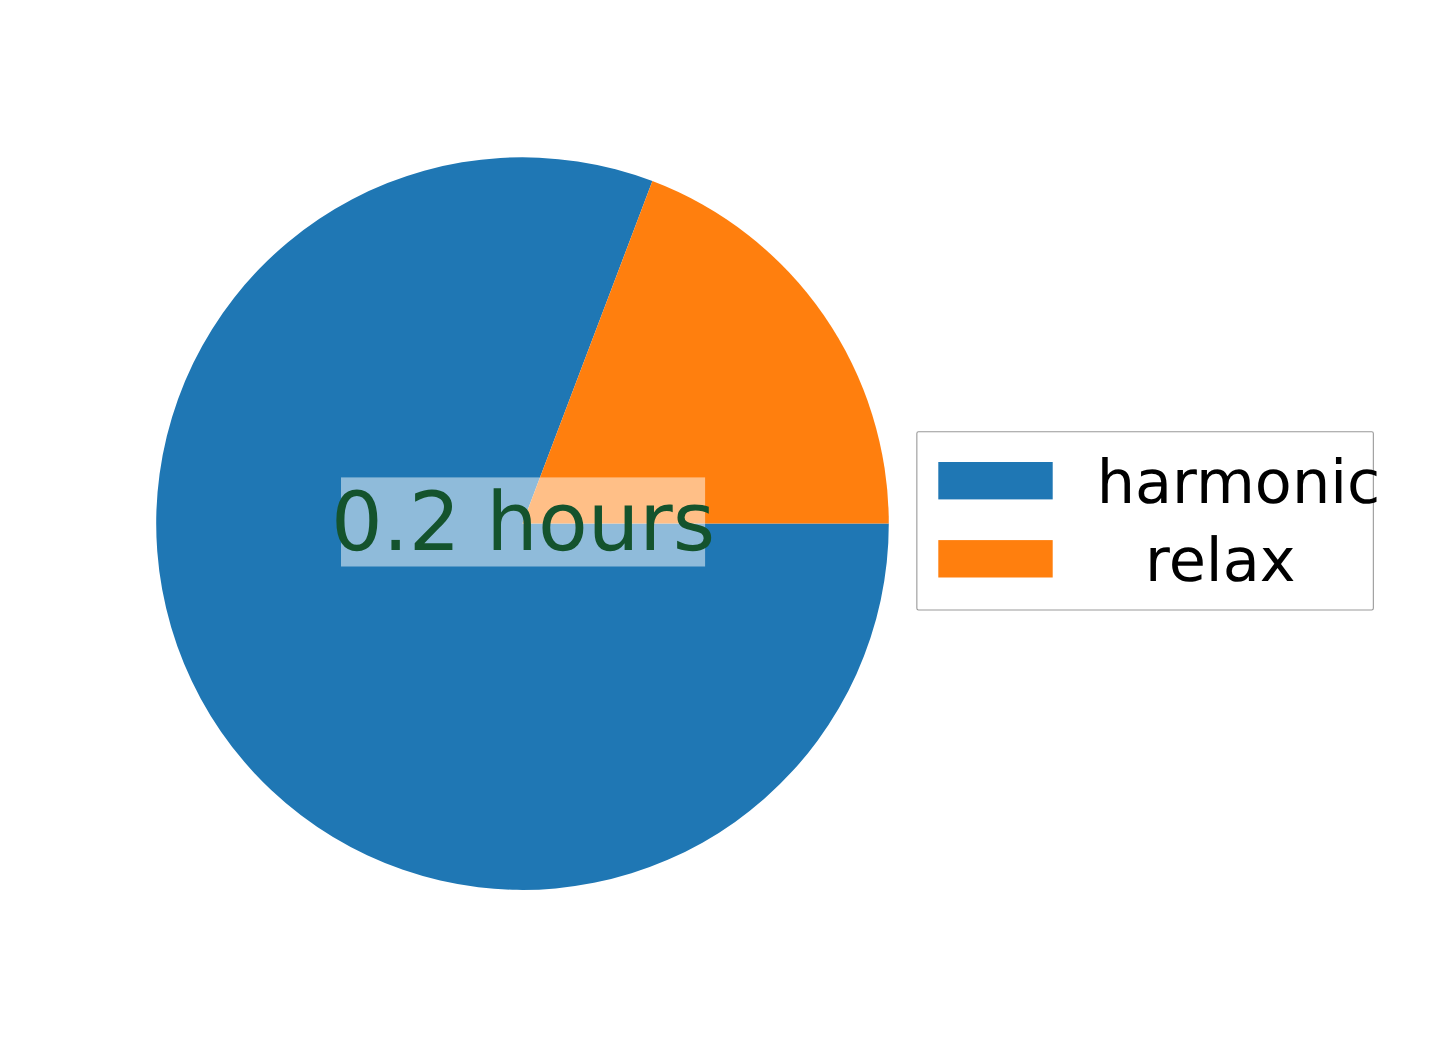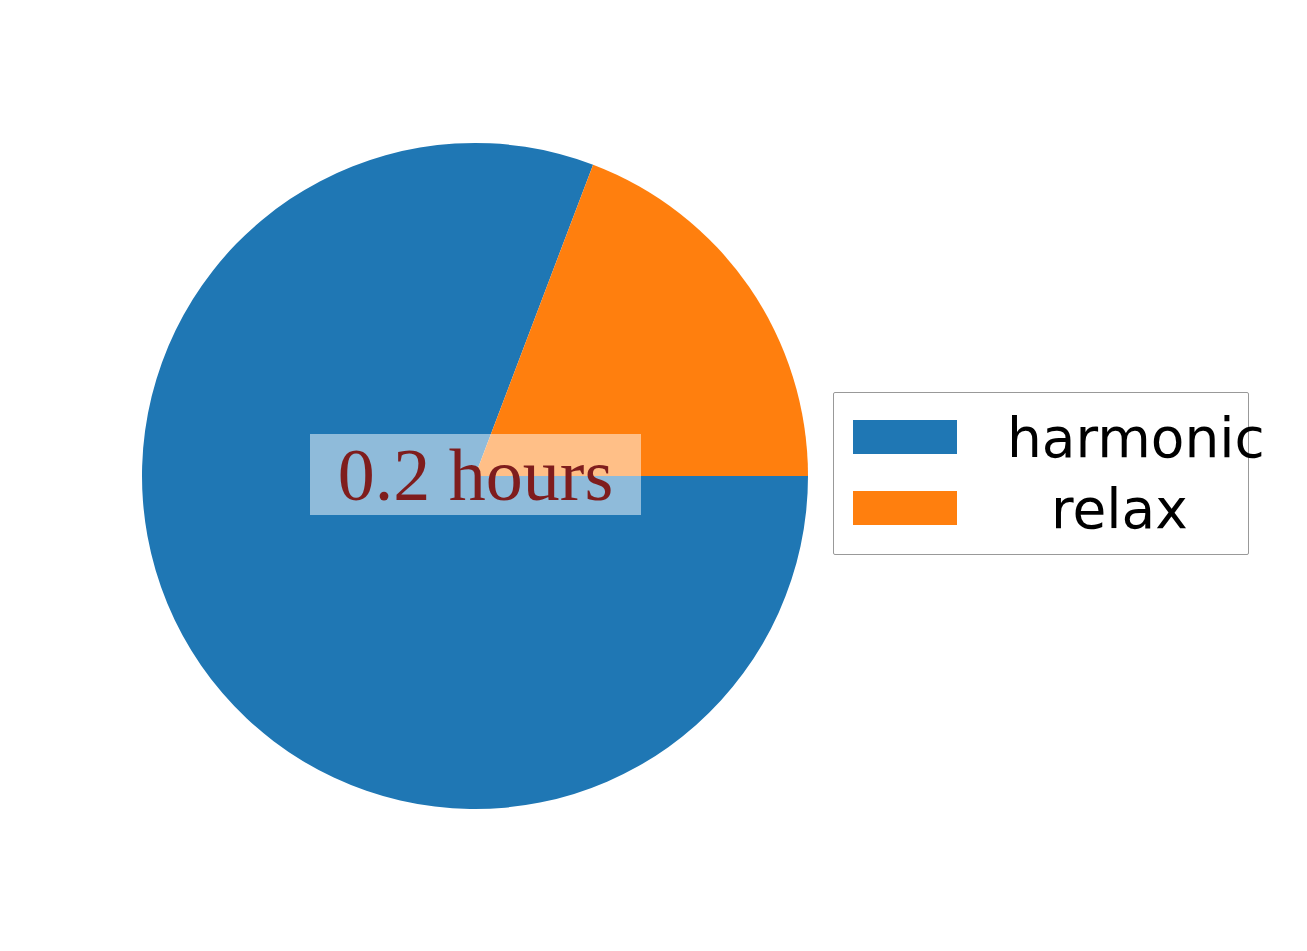--- a/index.html
+++ b/index.html
@@ -39,24 +39,23 @@
     display: block;
   }
 
   
   .pie-label {
     position: absolute;
     box-sizing: border-box;
     display: flex;
     align-items: center;
     justify-content: center;
-    color: #7f1d1d;
+    color: #14532d;
     white-space: nowrap;
     line-height: 1;
-    font-family: Liberation Serif, serif;
   }
   #pie-label-0 {
     left: 310px;
     top: 434px;
     width: 331px;
     height: 81px;
     background: rgba(255, 255, 255, 0.5);
     font-size: 74px;
     letter-spacing: 0px;
   }
@@ -82,21 +81,21 @@
   }
   #legend-entry-0 { top: 27px; }
   #legend-entry-1 { top: 98px; gap: 44px; }
 
   .legend-swatch {
     width: 104px;
     height: 34px;
     flex: 0 0 auto;
   }
   .legend-label {
-    margin-left: 50px;
+    margin-left: 40px;
     font-size: 55px;
     color: #000000;
     line-height: 1;
     white-space: nowrap;
     position: relative;
     top: 1px;
   }
 </style>
 </head>
 <body>

